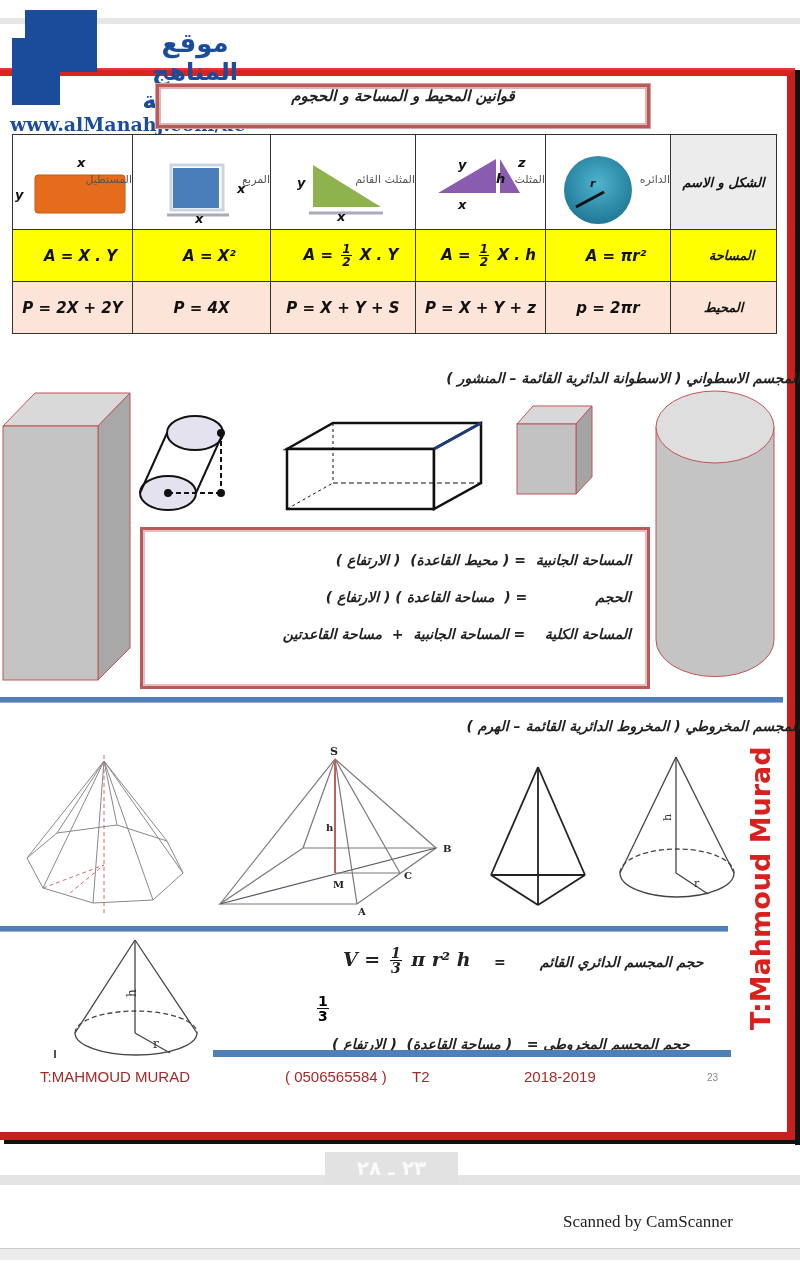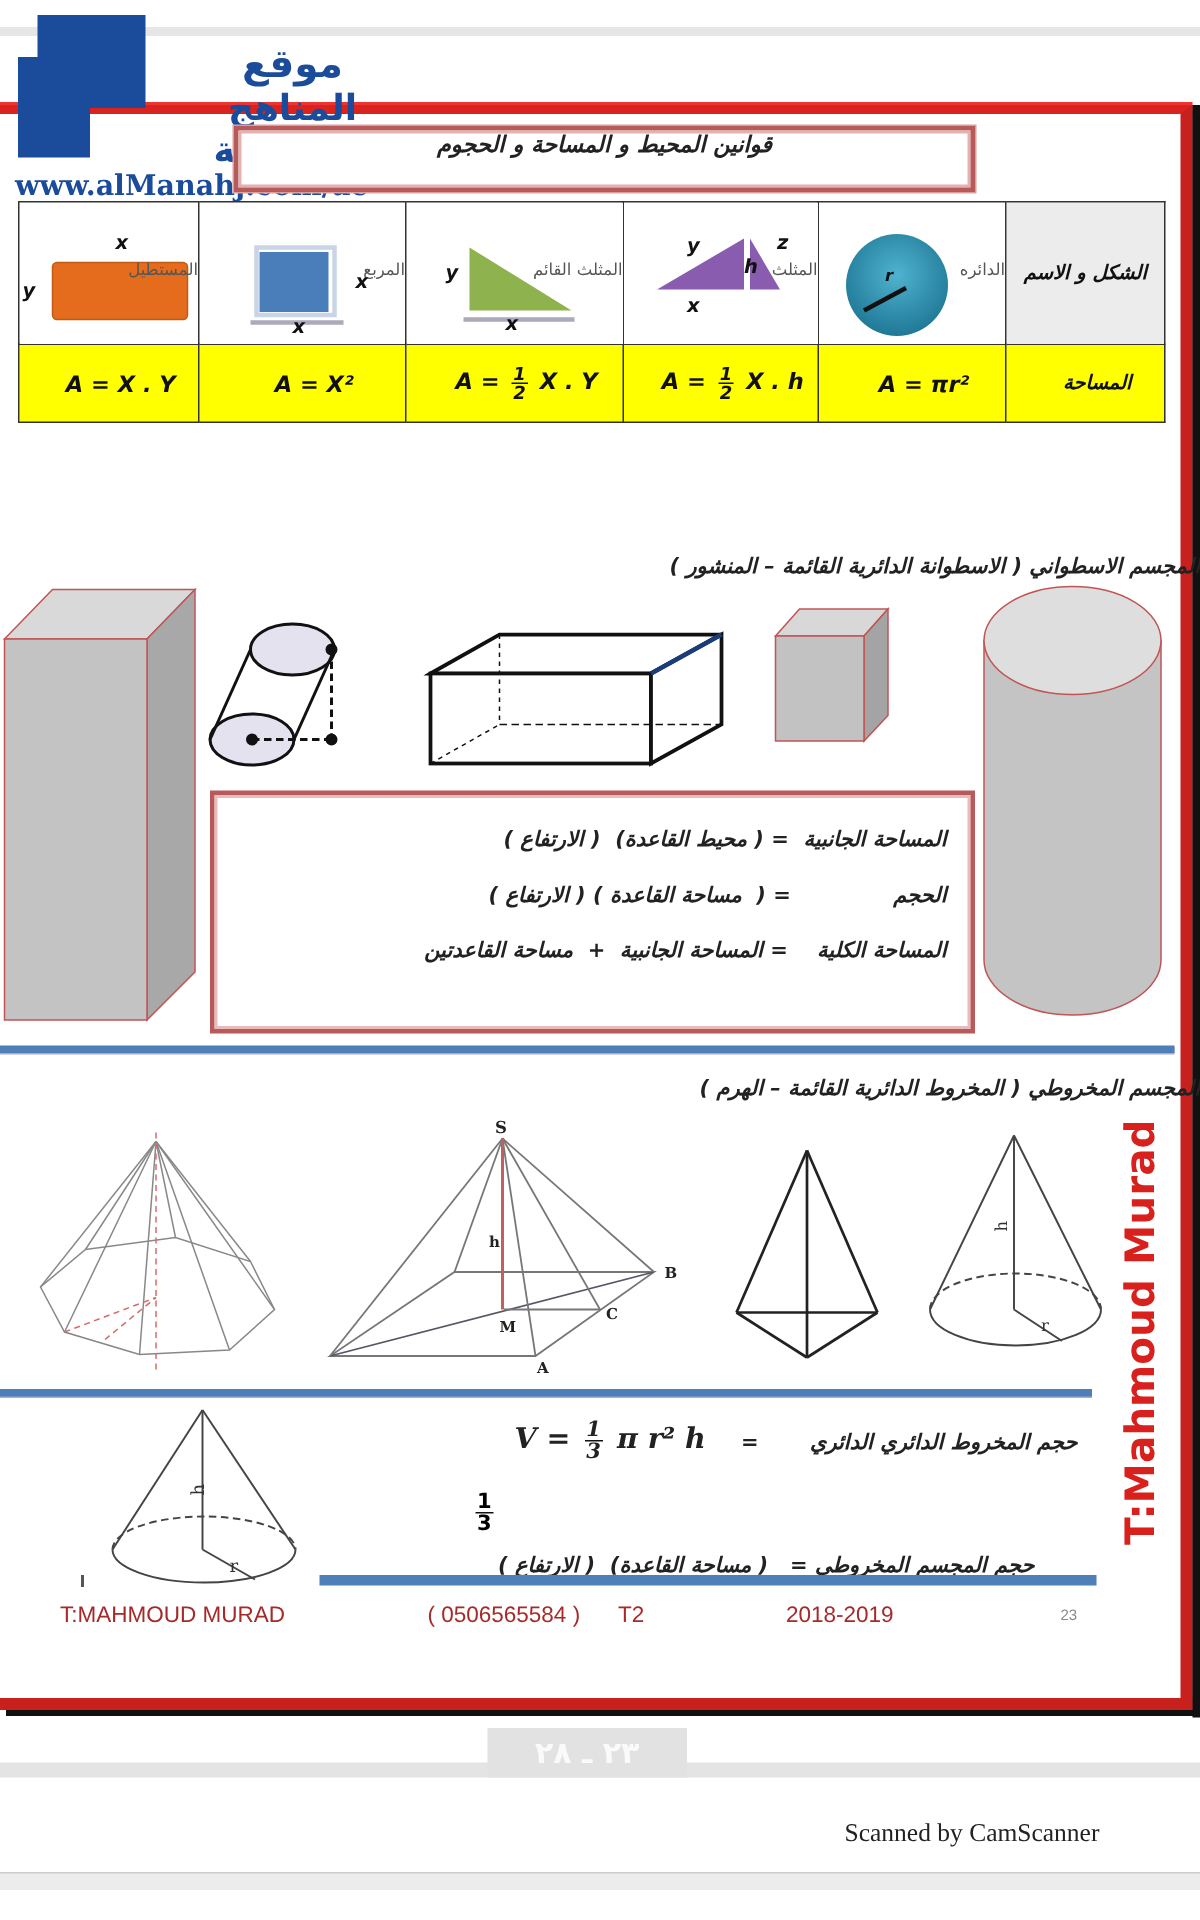--- a/index.html
+++ b/index.html
@@ -143,20 +143,28 @@
       <span class="frac"><span class="num">1</span><span>2</span></span>
       <span>X . Y</span>
     </td>
     <td>
       <span>A =</span>
       <span class="frac"><span class="num">1</span><span>2</span></span>
       <span>X . h</span>
     </td>
     <td class="serif-math">A = πr²</td>
     <td class="head-cell">المساحة</td>
+  </tr>
+  <tr class="perim-row">
+    <td>P = 2X + 2Y</td>
+    <td>P = 4X</td>
+    <td>P = X + Y + S</td>
+    <td>P = X + Y + z</td>
+    <td class="serif-math">p = 2πr</td>
+    <td class="head-cell">المحيط</td>
   </tr>
 </tbody>
   </table>
 
 <div class="section-title" style="left:0;top:370px;">المجسم الاسطواني  ( الاسطوانة الدائرية القائمة – المنشور )</div>
 
 <svg style="position:absolute;left:0;top:390px" width="800" height="300">
 
   <g>
     <polygon points="3,36 35,3 130,3 98,36" fill="#d9d9d9" stroke="#c05555" stroke-width="1"></polygon>
@@ -272,21 +280,21 @@
     <line x1="95" y1="5" x2="157" y2="98"></line>
     <path d="M35,98 A61,22 0 0 1 157,98" stroke-dasharray="5,3"></path>
     <path d="M35,98 A61,22 0 0 0 157,98"></path>
     <line x1="95" y1="5" x2="95" y2="98"></line>
     <line x1="95" y1="98" x2="130" y2="118"></line>
     <text x="88" y="62" font-size="12" font-family="DejaVu Serif" fill="#333" stroke="none" transform="rotate(-90 92 58)">h</text>
     <text x="113" y="113" font-size="12" font-family="DejaVu Serif" fill="#333" stroke="none">r</text>
   </g>
 </svg>
 
-<div class="cone-formula" style="left:540px;top:954px;">حجم المخروط الدائري الدائري</div>
+<div class="cone-formula" style="left:540px;top:954px;">حجم المجسم الدائري القائم</div>
 <div class="cone-formula" style="left:494px;top:954px;">=</div>
 <div style="position:absolute;left:343px;top:946px;font:italic bold 19px 'DejaVu Serif',serif;color:#222;white-space:nowrap;">
   <span>V =</span>
   <span class="frac" style="font-size:14px;line-height:14px"><span class="num">1</span><span>3</span></span>
   <span>π r² h</span>
 </div>
 <div class="cone-formula" style="left:332px;top:1000px;margin-top:36px;">حجم المجسم المخروطي =   ( مساحة القاعدة)  ( الارتفاع )</div>
 <span class="frac" style="position:absolute;left:314px;top:994px;font:bold 14px 'DejaVu Sans',sans-serif;line-height:14px">
     <span class="num">1</span>
     <span>3</span>

